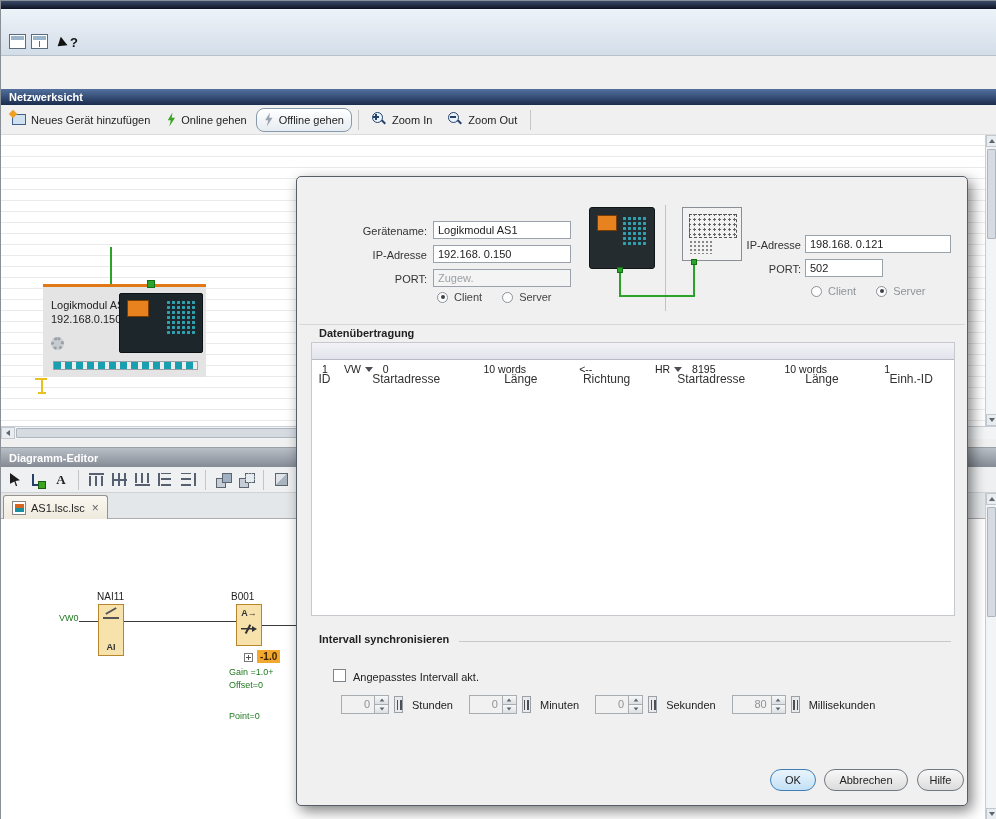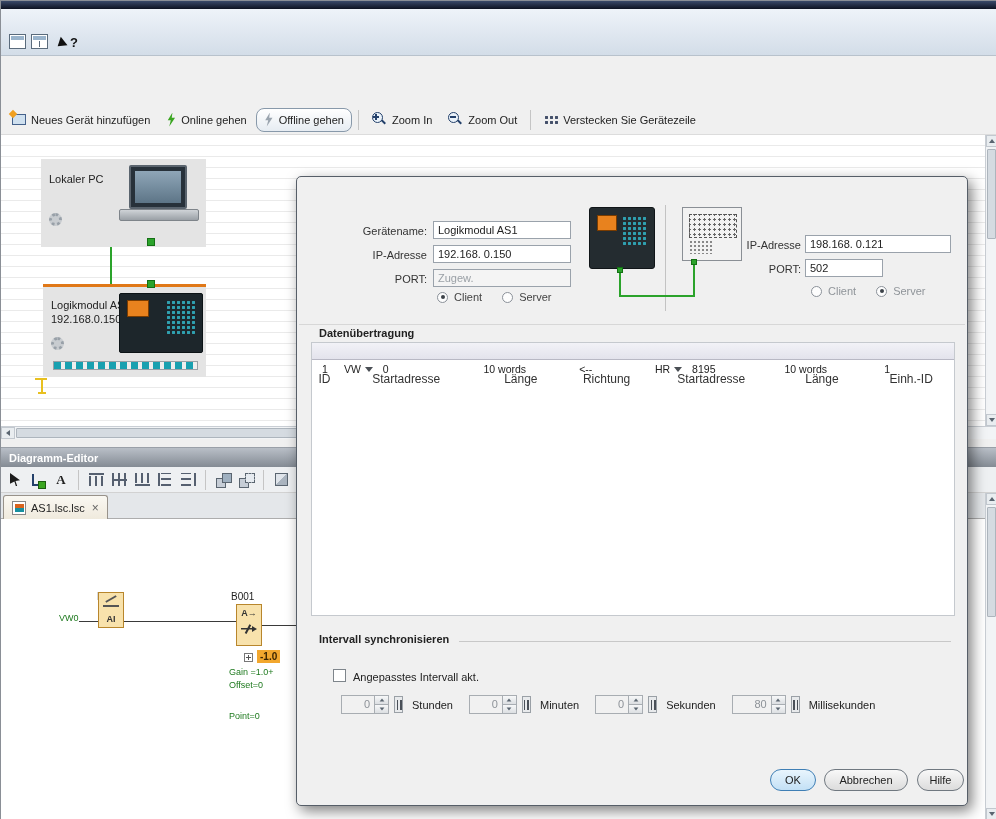--- a/index.html
+++ b/index.html
@@ -107,21 +107,21 @@
        background:linear-gradient(#faf8f2,#efe9dc);border:1px solid #98928a;border-bottom:none;border-radius:3px 3px 0 0;}
   .lsc-ico{width:14px;height:14px;border:1px solid #888;background:#fff;position:relative;}
   .lsc-ico::before{content:"";position:absolute;left:2px;top:2px;width:9px;height:4px;background:#d8641e;}
   .lsc-ico::after{content:"";position:absolute;left:2px;bottom:2px;width:9px;height:4px;background:#1890a0;}
   .tab-close{color:#666;font-size:12px;line-height:12px;padding-left:2px;}
   .canvas{left:0;top:518px;width:984px;height:301px;background:#fff;}
 
   
   .blk-label{position:absolute;font-size:10px;color:#222;}
   .fbd-blk{position:absolute;background:#f8e2ac;border:1px solid #b8862c;}
-  .blk-ai{left:97px;top:73px;width:26px;height:36px;}
+  .blk-ai{left:97px;top:85px;width:26px;height:52px;}
   .blk-ai .sym{position:absolute;left:6px;top:5px;width:12px;height:2px;background:#555;transform:rotate(-30deg);}
   .blk-ai .sym2{position:absolute;left:4px;top:12px;width:16px;height:1.5px;background:#555;}
   .blk-ai .ai-txt{position:absolute;left:0;right:0;bottom:3px;text-align:center;font-size:9px;font-weight:bold;color:#333;}
   .blk-b001{left:235px;top:85px;width:26px;height:42px;padding-top:3px;}
   .b001-row1{text-align:center;font-size:9px;font-weight:bold;color:#333;}
   .amp{position:relative;margin:6px auto 0;width:16px;height:10px;
        background:linear-gradient(#333,#333) 0 50%/12px 1.5px no-repeat;}
   .amp::before{content:"";position:absolute;left:11px;top:1.5px;width:0;height:0;
        border-top:3.5px solid transparent;border-bottom:3.5px solid transparent;border-left:5px solid #333;}
   .amp::after{content:"";position:absolute;left:6px;top:0;width:1.5px;height:10px;background:#333;transform:rotate(28deg);}
@@ -203,20 +203,21 @@
   <div class="abs win-top"></div>
   <div class="abs main-tb">
     <span class="win-ico" style="left:8px;"></span>
     <span class="win-ico second" style="left:30px;"></span>
     <span class="help-cursor">
       <span class="help-arrow"></span>
       <span>?</span>
     </span>
   </div>
 
+  <div class="abs net-hdr">Netzwerksicht</div>
   <div class="abs net-tb">
     <div class="nt-btn">
       <span class="ico-adddev"></span>
       <span>Neues Gerät hinzufügen</span>
     </div>
     <div class="nt-btn">
       <span class="ico-flash on"></span>
       <span>Online gehen</span>
     </div>
     <div class="nt-btn pressed">
@@ -230,36 +231,23 @@
         </span>
       <span>Zoom In</span>
     </div>
     <div class="nt-btn">
       <span class="ico-zoom">
           <span class="zminus"></span>
         </span>
       <span>Zoom Out</span>
     </div>
     <div class="nt-sep"></div>
-    <div class="nt-btn">
-      <span class="ico-hiderow"></span>
-      <span>Verstecken Sie Gerätezeile</span>
-    </div>
   </div>
 
   <div class="abs net-view">
-    <div class="dev-box pc-box">
-      <span class="dev-label">Lokaler PC</span>
-      <div class="laptop">
-        <div class="lap-screen"></div>
-        <div class="lap-base"></div>
-      </div>
-      <span class="gear" style="left:8px;top:54px;"></span>
-      <span class="port" style="left:106px;top:79px;"></span>
-    </div>
     <div class="vwire" style="left:109px;top:112px;height:40px;"></div>
     <div class="dev-box plc-box">
       <div class="plc-topline"></div>
       <span class="port" style="left:104px;top:-5px;"></span>
       <span class="dev-label">Logikmodul AS1</span>
       <span class="plc-ip">192.168.0.150</span>
       <div class="plc-img"></div>
       <span class="gear" style="left:8px;top:52px;"></span>
       <div class="plc-strip"></div>
     </div>

